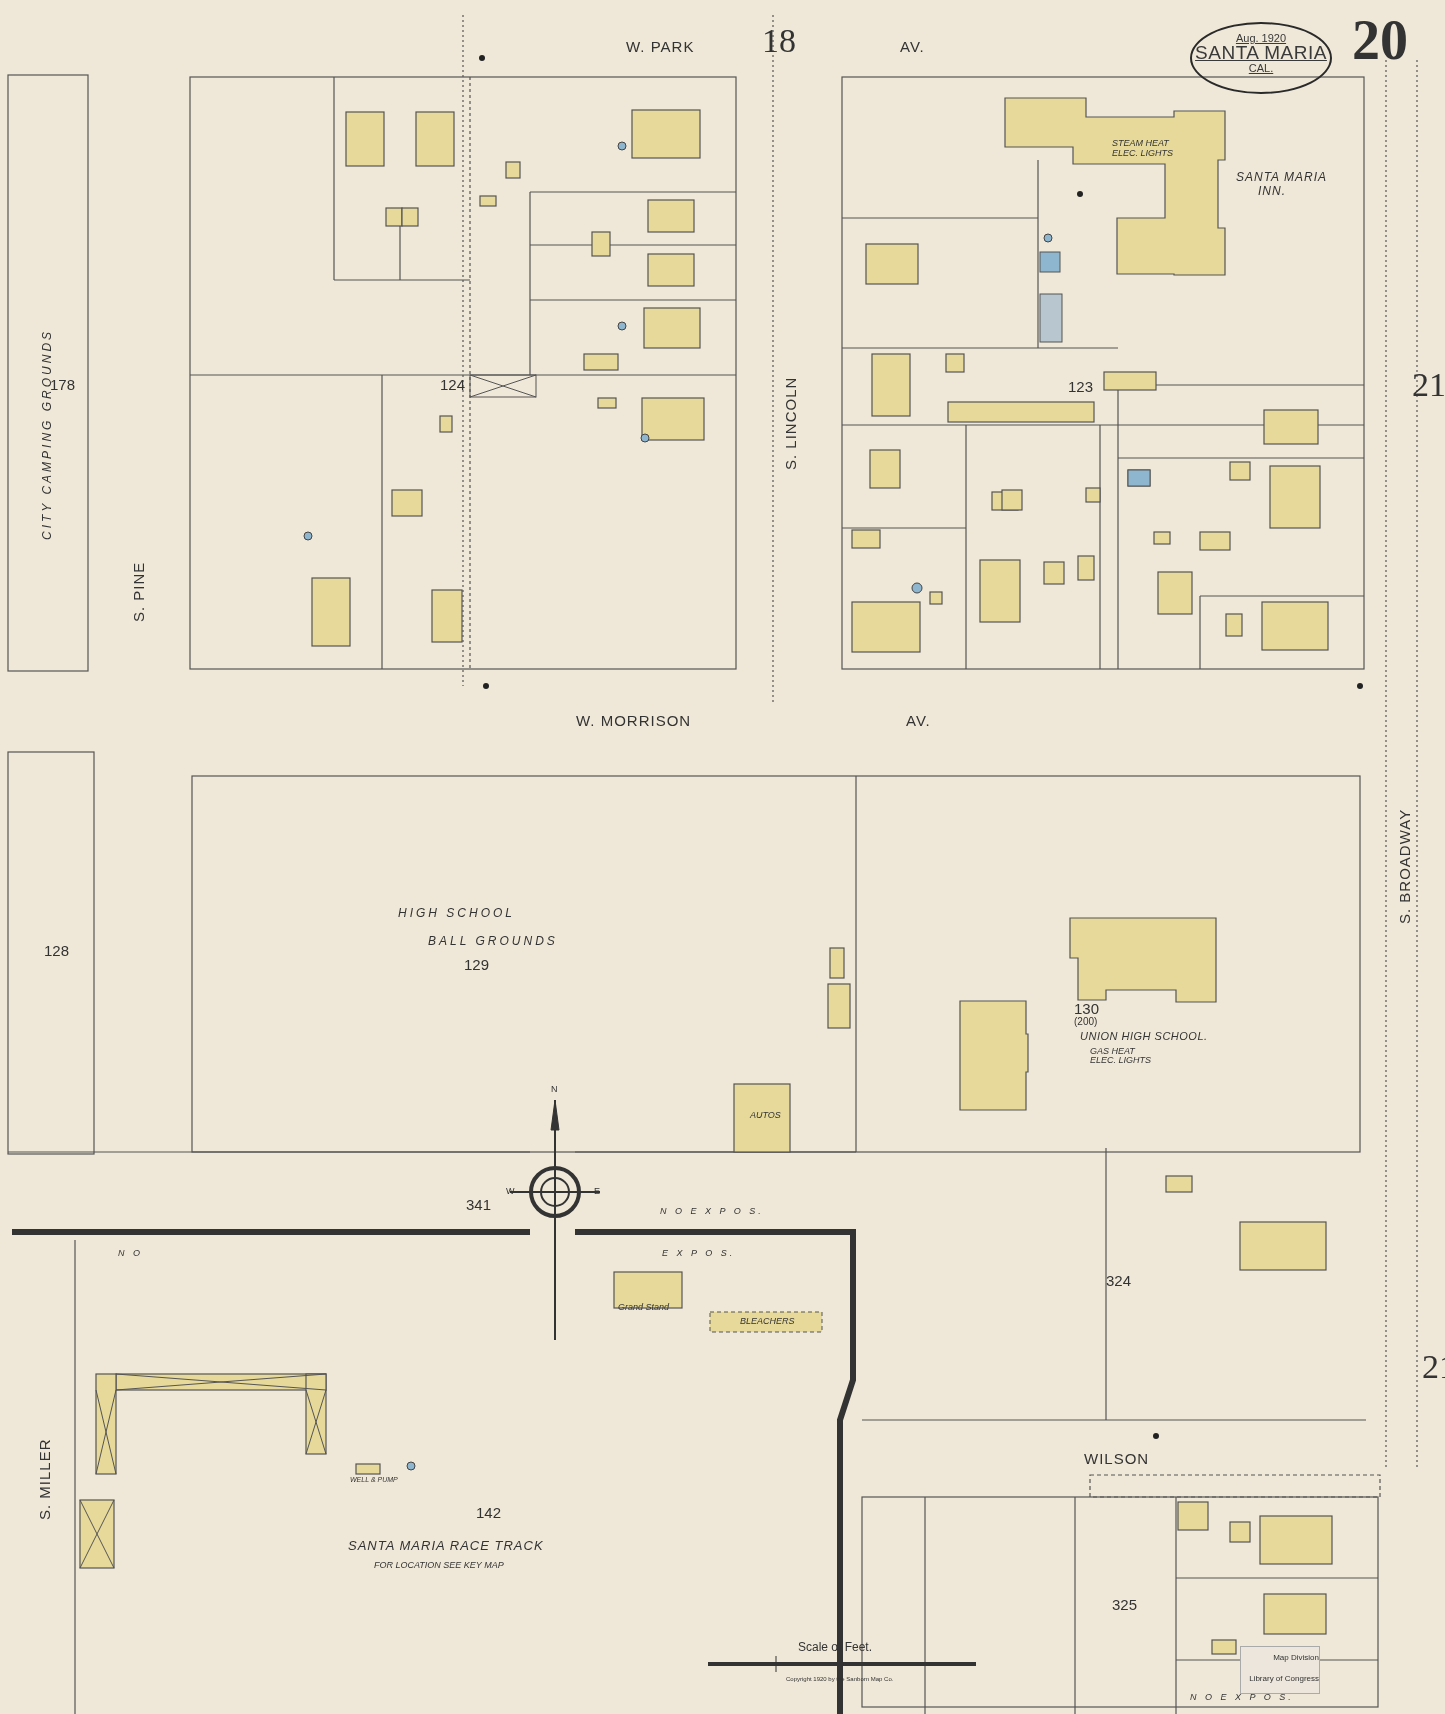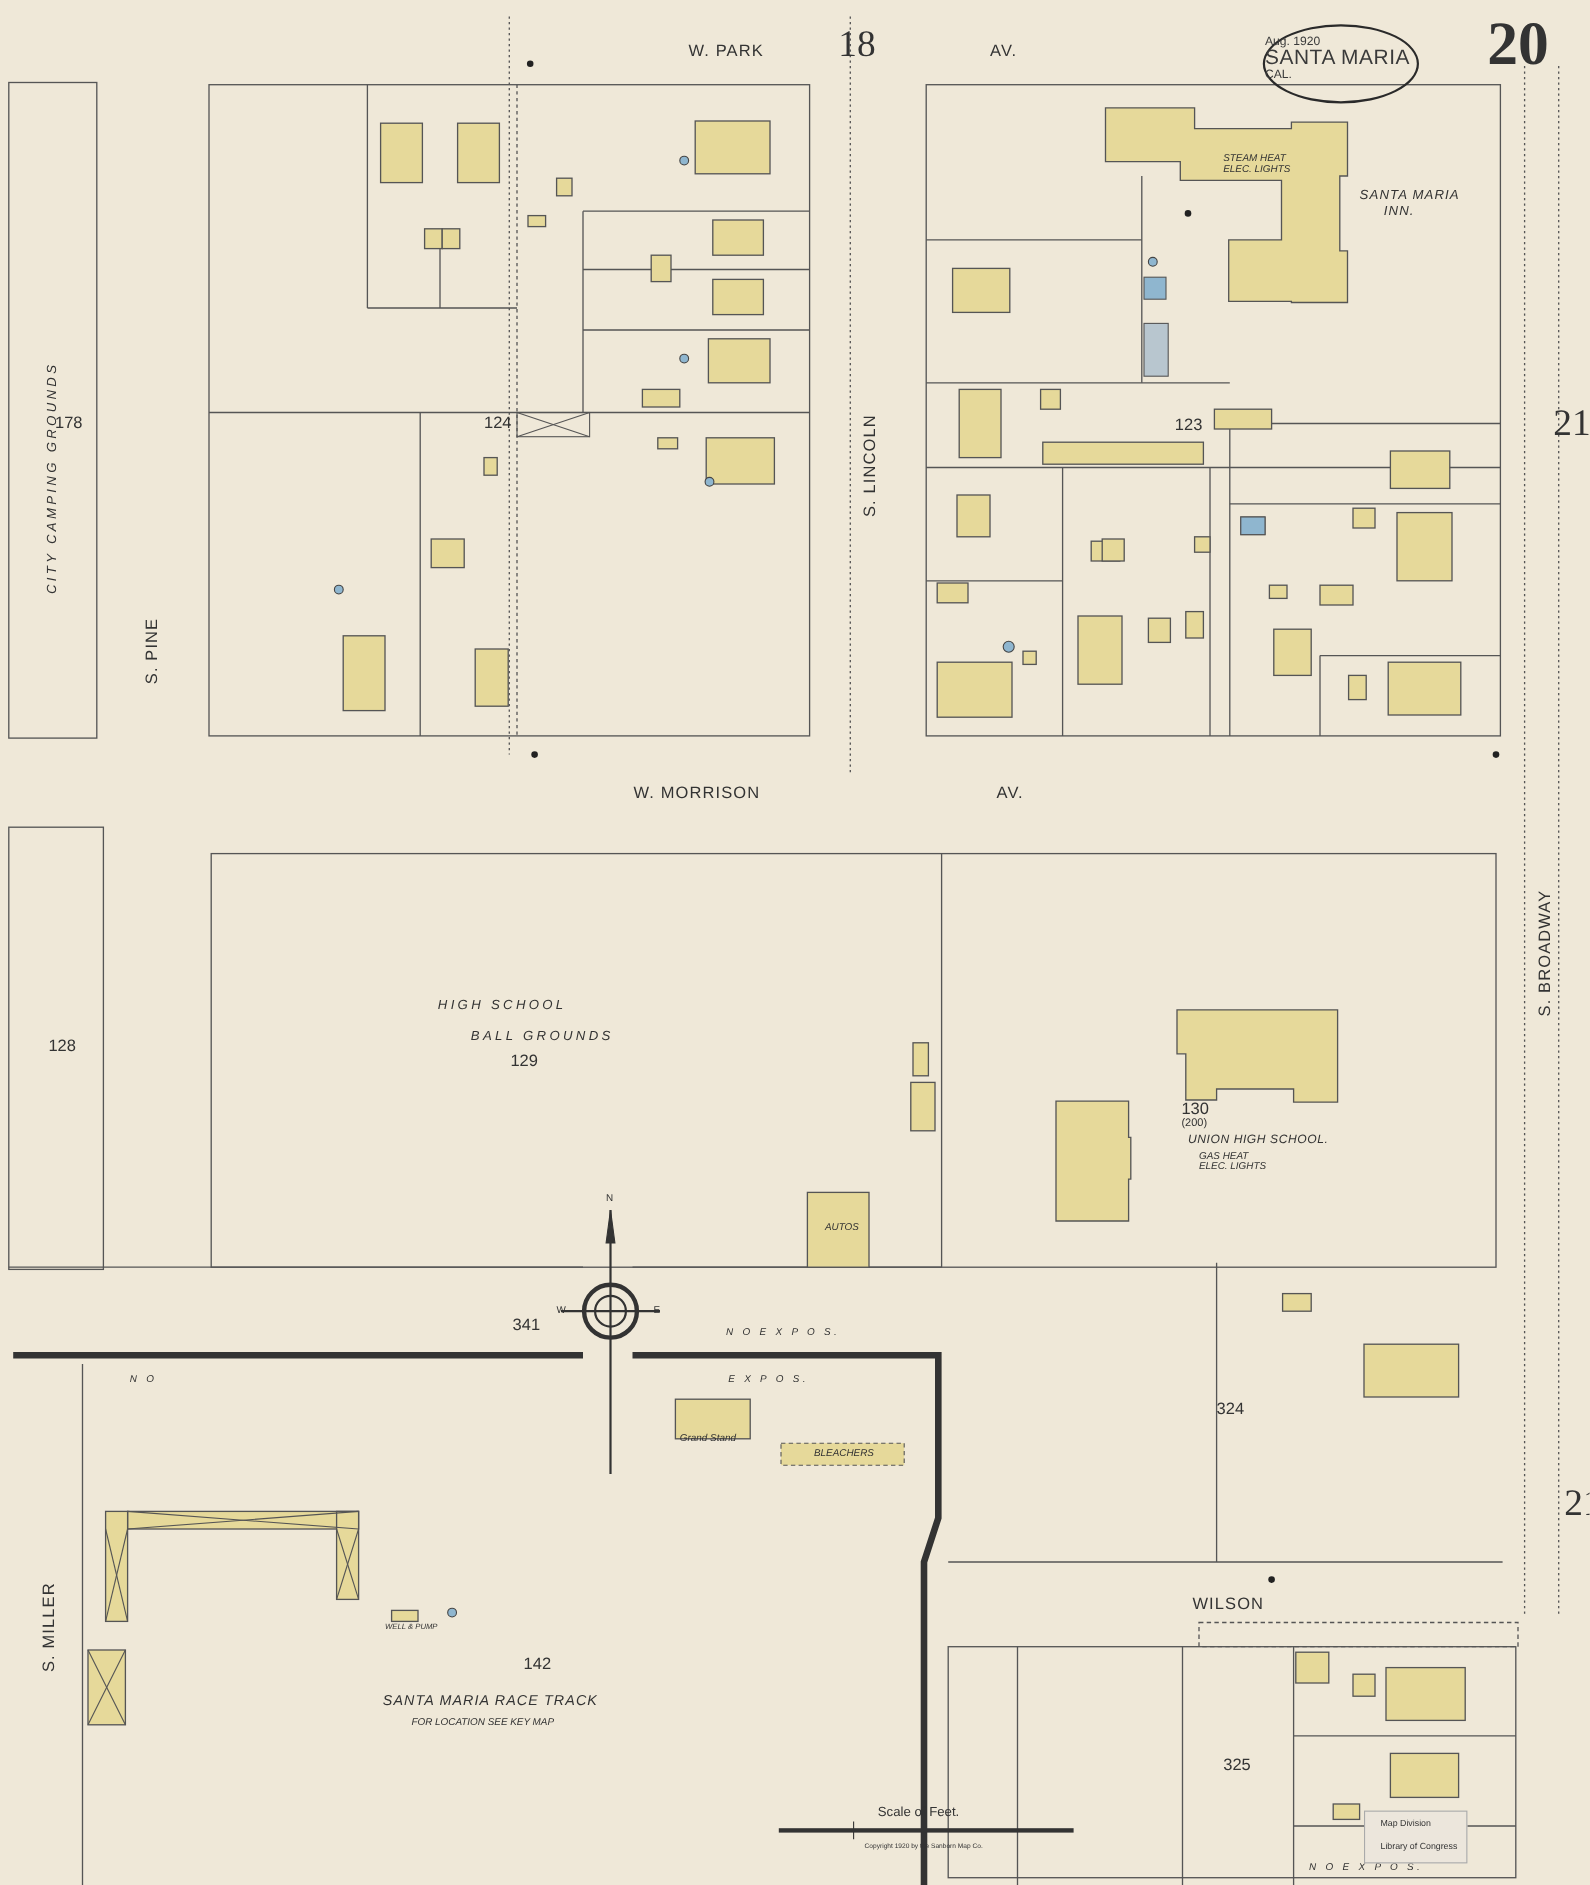--- a/index.html
+++ b/index.html
@@ -7,21 +7,21 @@
          font-family:"Liberation Sans", sans-serif; color:#3a3a3a; }
   .map { position:absolute; left:0; top:0; width:1445px; height:1714px; }
   .lbl { position:absolute; font-family:"Liberation Sans", sans-serif; color:#333; white-space:nowrap; }
   .street { font-size:15px; letter-spacing:1px; }
   .block { font-size:15px; }
   .sheet { font-size:34px; font-family:"Liberation Serif", serif;margin-left:24px; }
   .bigsheet { font-size:56px; font-weight:bold; font-family:"Liberation Serif", serif; }
   .it { font-style:italic; font-size:12px; letter-spacing:3px; }
   .small { font-size:9px; font-style:italic; }
   .vert { transform-origin:left top; transform:rotate(-90deg); }
-  .title-oval { position:absolute; left:1148px; top:22px; width:138px; height:68px; border:2px solid #2a2a2a; border-radius:50%; text-align:left; }
+  .title-oval { position:absolute; left:1190px; top:22px; width:138px; height:68px; border:2px solid #2a2a2a; border-radius:50%; text-align:center;text-decoration:underline; }
   .title-oval .d { font-size:11px; margin-top:8px; }
   .title-oval .c { font-size:19px; line-height:18px; letter-spacing:0.5px; }
   .title-oval .s { font-size:11px; }
 </style>
 </head>
 <body>
 
 <svg class="map" viewBox="0 0 1445 1714" xmlns="http://www.w3.org/2000/svg">
   <defs>
     <pattern id="xhatch" width="10" height="10" patternUnits="userSpaceOnUse">
@@ -260,16 +260,16 @@
 <div class="lbl small" style="left:1190px;top:1692px;letter-spacing:3px;">N  O     E  X  P  O  S.</div>
 <div class="lbl small" style="left:750px;top:1110px;">AUTOS</div>
 
 <div class="lbl" style="left:551px;top:1084px;font-size:9px;">N</div>
 <div class="lbl" style="left:594px;top:1186px;font-size:9px;">E</div>
 <div class="lbl" style="left:506px;top:1186px;font-size:9px;">W</div>
 
 <div class="lbl" style="left:798px;top:1640px;font-size:12px;">Scale of Feet.</div>
 <div class="lbl" style="left:786px;top:1676px;font-size:6px;">Copyright 1920 by the Sanborn Map Co.</div>
 
-<div class="lbl" style="left:1240px;top:1646px;width:78px;height:46px;border:1px solid #aaa;background:#ece6dc;font-size:8px;text-align:left;padding-left:14px;">
+<div class="lbl" style="left:1240px;top:1646px;width:78px;height:46px;border:1px solid #aaa;background:#ece6dc;font-size:8px;text-align:right;">
   <div style="margin-top:6px;">Map Division</div>
   <div style="margin-top:12px;">Library of Congress</div>
 </div>
 
 </body></html>

